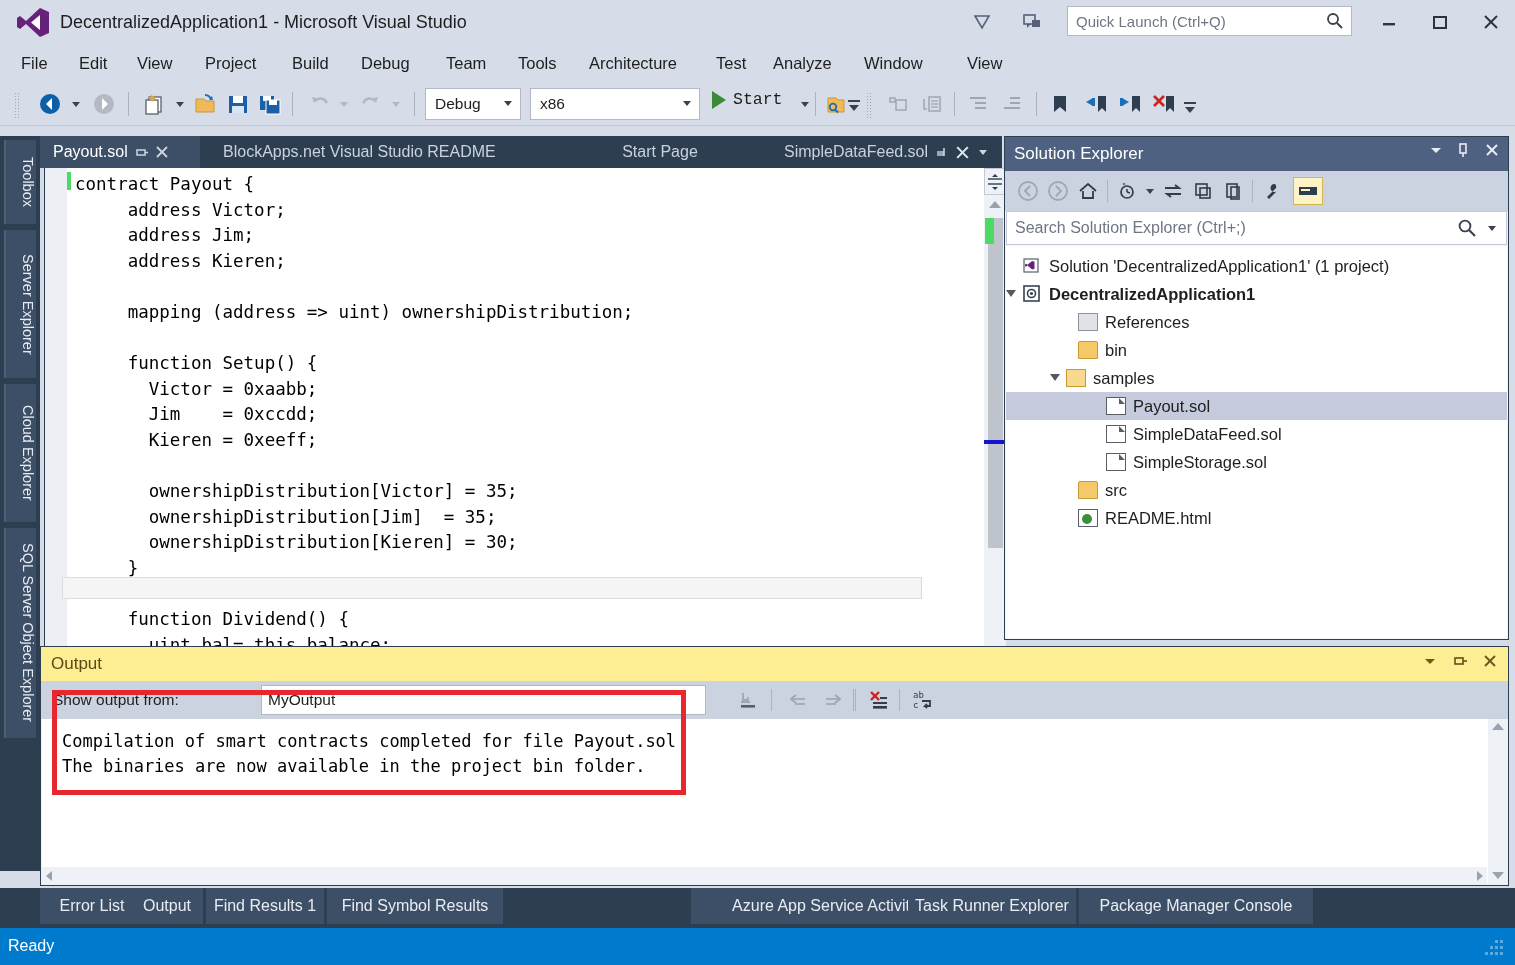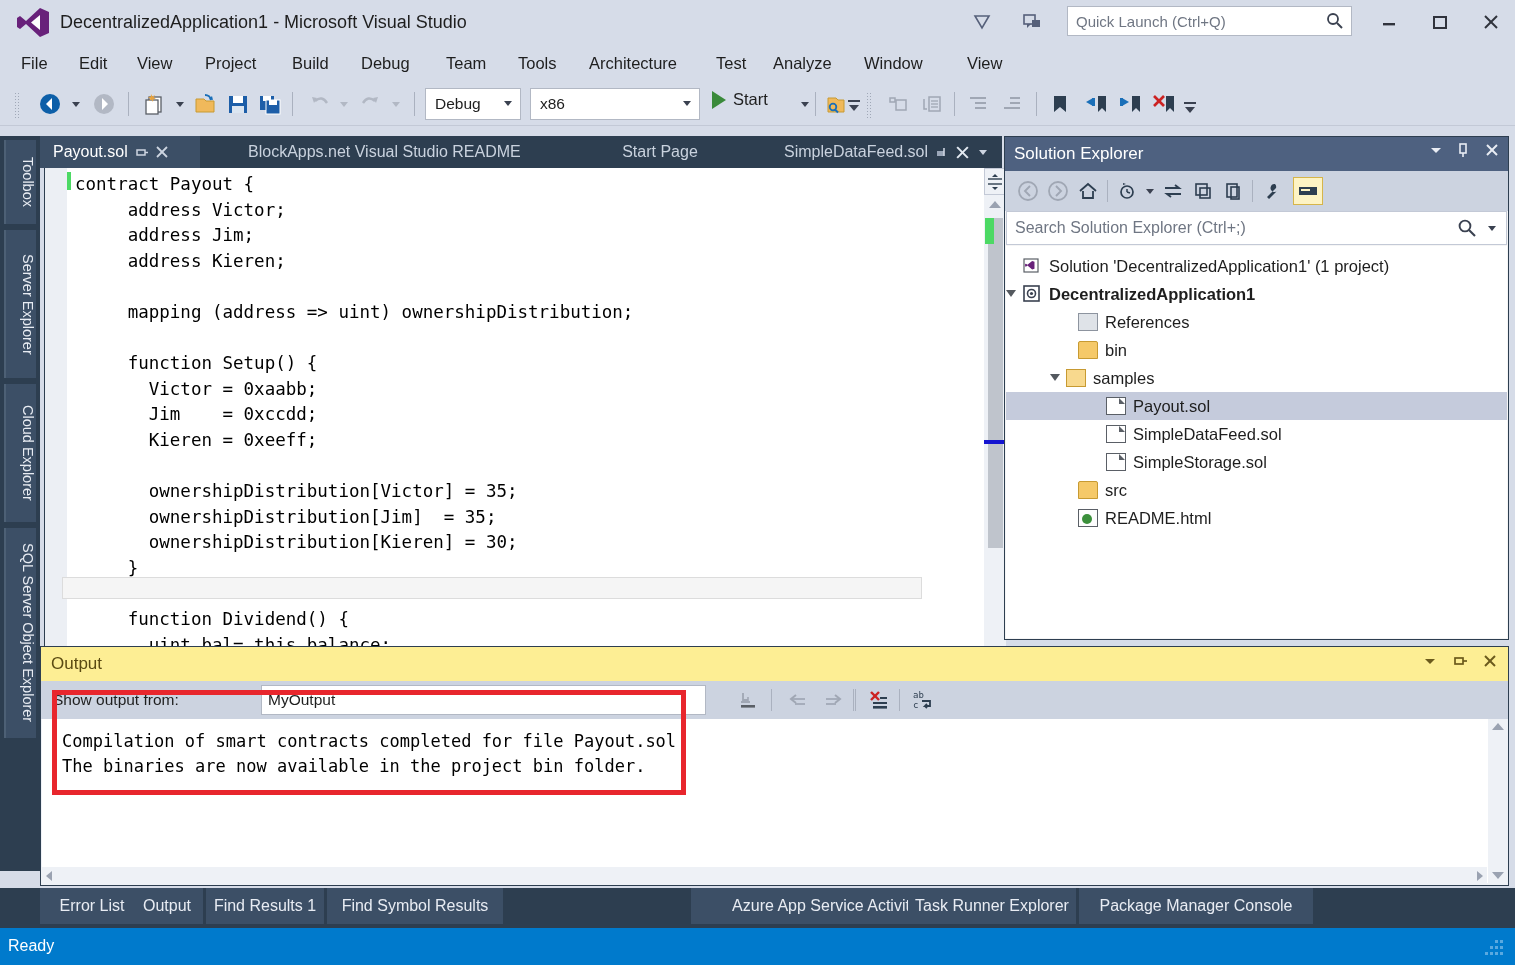--- a/index.html
+++ b/index.html
@@ -35,21 +35,21 @@
   .toolbar { position:absolute; left:0; top:84px; width:1515px; height:42px; background:#d6dce8; border-bottom:1px solid #c3c9d6; }
   .grip { position:absolute; top:92px; width:7px; height:26px;
           background-image:radial-gradient(#9aa2b1 40%, transparent 41%);
           background-size:3px 3px; opacity:.9; }
   .tbi { position:absolute; top:90px; height:28px; display:flex; align-items:center; justify-content:center; }
   .sep { position:absolute; top:92px; width:1px; height:24px; background:#aab1bf; }
   .caret-sm { width:0;height:0;border-left:4px solid transparent;border-right:4px solid transparent;border-top:5px solid #3a4150; }
   .combo { position:absolute; top:88px; height:32px; background:#fff; border:1px solid #b2b8c4; display:flex; align-items:center; }
   .combo span { font-size:15.5px; color:#1e1e1e; margin-left:9px; }
   .combo .cc { position:absolute; right:8px; top:12px; }
-  .startbtn { position:absolute; left:712px; top:90px; display:flex; align-items:center; }
+  .startbtn { position:absolute; left:712px; top:90px; display:flex; align-items:center;font-family:Liberation Mono, monospace; }
   .startbtn .tri { width:0;height:0;border-top:9px solid transparent;border-bottom:9px solid transparent;border-left:14px solid #3a8a3a; }
   .startbtn .lbl { font-size:16.5px; margin-left:7px; color:#1e1e1e; }
   .overflow { position:absolute; width:12px; height:14px; }
   .overflow::before{content:"";position:absolute;left:0;top:0;width:12px;height:2px;background:#3a4150;}
   .overflow::after{content:"";position:absolute;left:1px;top:5px;width:0;height:0;border-left:5px solid transparent;border-right:5px solid transparent;border-top:6px solid #3a4150;}
 
   
   .leftrail { position:absolute; left:0; top:136px; width:40px; height:735px; background:#2d3e50; }
   .vtab { position:absolute; left:4px; width:32px; background:#3c4f66; color:#e8ecf3; font-size:14.5px;
           writing-mode:vertical-rl; text-align:center; padding:9px 0; white-space:nowrap; border-left:2px solid #4d6075; }
@@ -393,21 +393,21 @@
             <line x1="10" y1="7.5" x2="13" y2="7.5" stroke="#cdd5e1" stroke-width="1.5"></line>
           </svg>
       </span>
       <span class="tab-ic">
         <svg width="14" height="14" viewBox="0 0 14 14">
             <line x1="2" y1="2" x2="12" y2="12" stroke="#cdd5e1" stroke-width="1.8"></line>
             <line x1="12" y1="2" x2="2" y2="12" stroke="#cdd5e1" stroke-width="1.8"></line>
           </svg>
       </span>
     </div>
-    <div class="dtab inactive" style="left:160px;width:360px;padding-left:44px">
+    <div class="dtab inactive" style="left:160px;width:360px;padding-left:19px">
       <span class="lbl">BlockApps.net Visual Studio README</span>
     </div>
     <div class="dtab inactive" style="left:520px;width:200px;justify-content:center">
       <span class="lbl">Start Page</span>
     </div>
     <div class="dtab inactive" style="left:700px;width:262px;padding-left:40px">
       <span class="lbl">SimpleDataFeed.sol</span>
       <span class="tab-ic">
         <svg width="14" height="14" viewBox="0 0 14 14">
             <rect x="2" y="6" width="7" height="5" fill="#9aa6b8"></rect>

